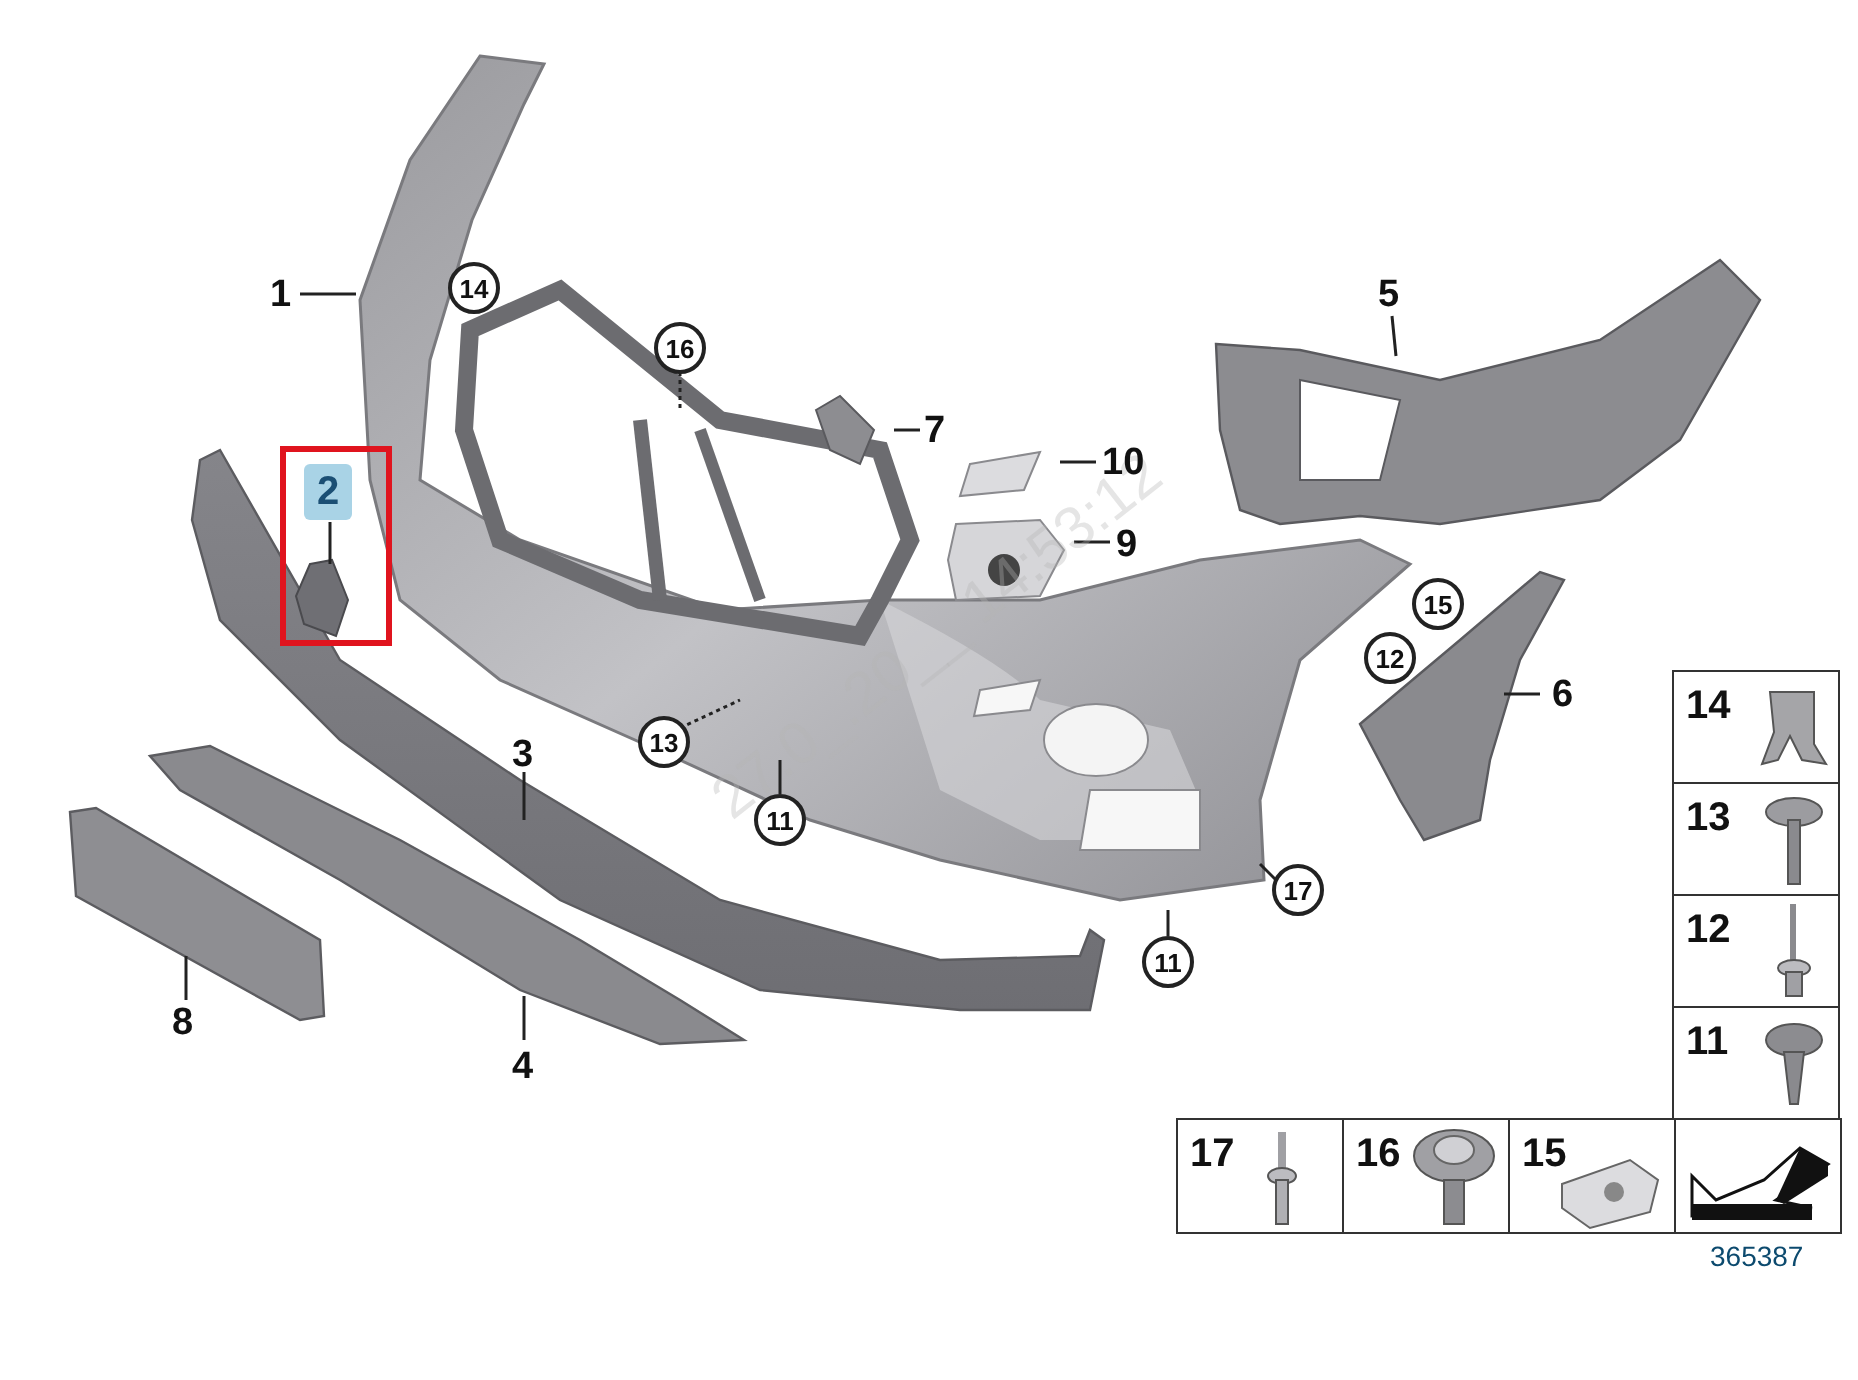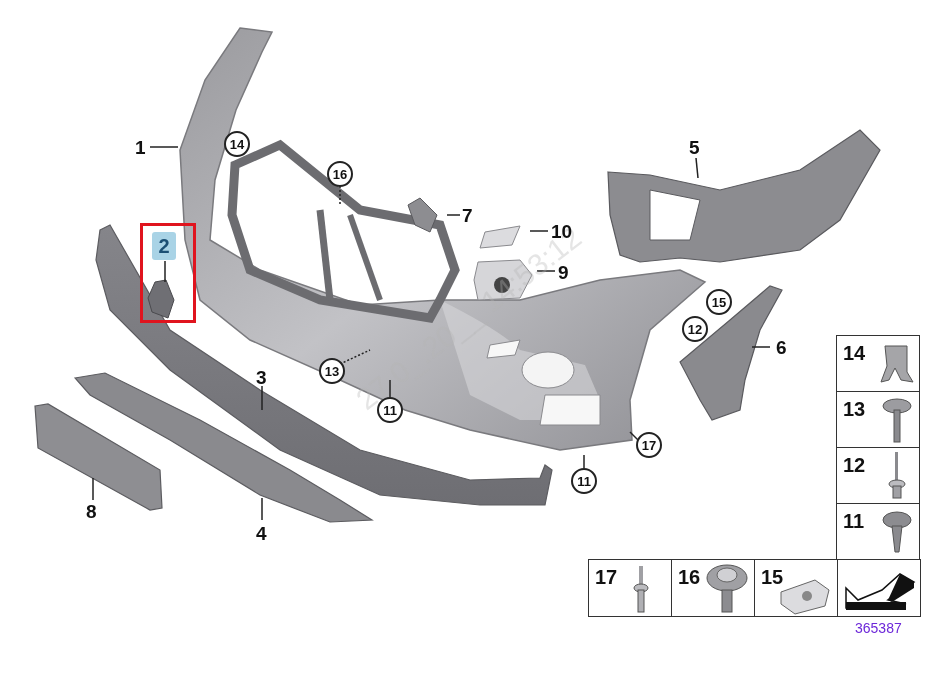--- a/index.html
+++ b/index.html
@@ -6,21 +6,21 @@
   body{width:929px;height:690px;position:relative;overflow:hidden;font-family:"Liberation Sans",sans-serif;}
   #stage{position:absolute;left:0;top:0;width:929px;height:690px;}
   .lbl{position:absolute;font-weight:bold;color:#111;font-size:19px;line-height:1;}
   .circ{position:absolute;width:26px;height:26px;border:2px solid #222;border-radius:50%;background:#fff;
         font-weight:bold;font-size:13px;display:flex;align-items:center;justify-content:center;color:#111;box-sizing:border-box;}
   .hl{position:absolute;left:140px;top:223px;width:56px;height:100px;border:3px solid #e0141e;box-sizing:border-box;}
   .hlnum{position:absolute;left:152px;top:232px;width:24px;height:28px;background:#a9d3e6;border-radius:3px;
          font-weight:bold;font-size:20px;color:#1b4f74;display:flex;align-items:center;justify-content:center;}
   .legend-cell{position:absolute;border:1.5px solid #333;box-sizing:border-box;background:#fff;}
   .legend-num{position:absolute;left:6px;top:6px;font-weight:bold;font-size:20px;color:#111;}
-  .docnum{position:absolute;left:855px;top:620px;font-size:14px;color:#6d28d9;}
+  .docnum{position:absolute;left:855px;top:620px;font-size:14px;color:#0c4a6e;}
   .wm{position:absolute;left:350px;top:390px;font-size:30px;color:rgba(180,180,180,0.35);transform:rotate(-38deg);transform-origin:left top;white-space:nowrap;}
 </style>
 </head>
 <body>
 
 <div id="stage">
 
   <svg width="929" height="690" style="position:absolute;left:0;top:0">
     <defs>
       <linearGradient id="g1" x1="0" y1="0" x2="1" y2="1">

